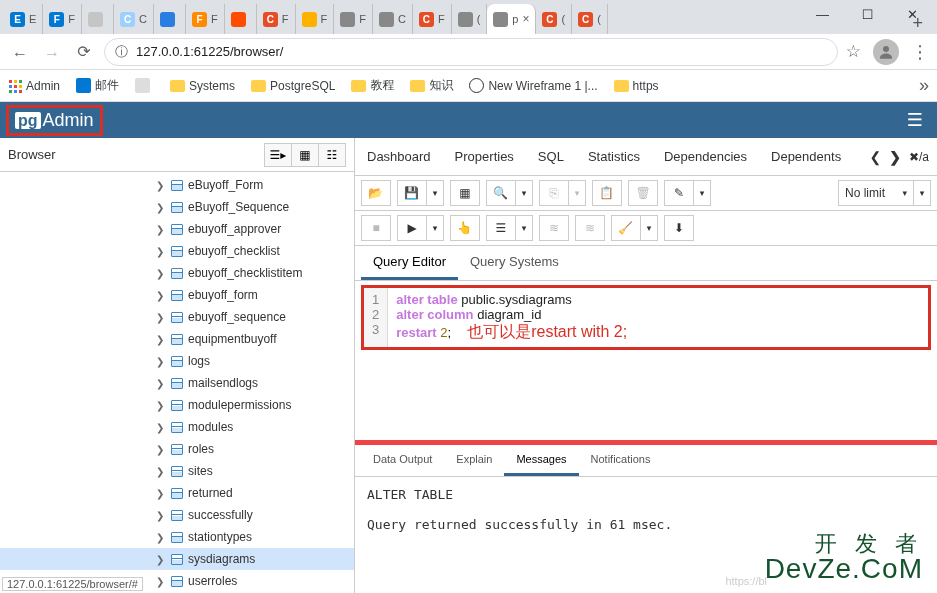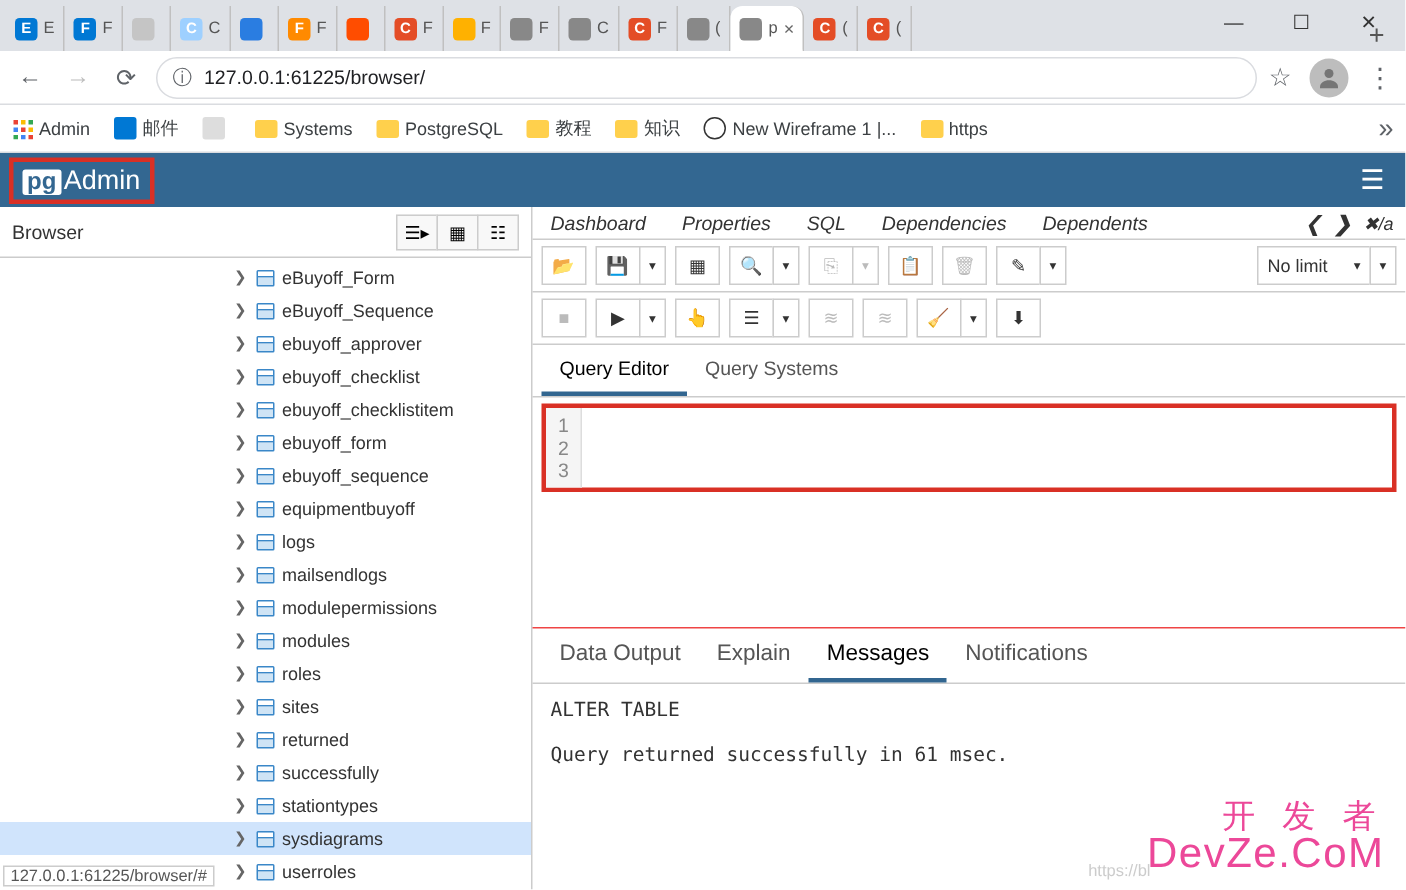--- a/index.html
+++ b/index.html
@@ -49,21 +49,21 @@
 .tree-item { display:flex; align-items:center; height:22px; padding-left:156px; gap:4px; color:#333; }
 .tree-item.selected { background:#d0e4fc; }
 .tree-caret { width:10px; color:#666; font-size:10px; }
 .tree-icon { width:14px; height:12px; display:flex; align-items:center; justify-content:center; }
 .tbl-icon { display:inline-block; width:12px; height:11px; border:1px solid #3a87c8; border-radius:1px; position:relative; background:linear-gradient(#fff 50%, #cfe4f5 50%); }
 .tbl-icon::before { content:''; position:absolute; left:0; right:0; top:3px; height:1px; background:#3a87c8; }
 .status-link { position:absolute; bottom:2px; left:2px; background:#fff; border:1px solid #ccc; padding:0 4px; font-size:11px; color:#555; }
 
 
 .right { flex:1; display:flex; flex-direction:column; min-width:0; }
-.right-tabs { height:22px; display:flex; align-items:center; border-bottom:1px solid #ccc; font-size:13px;font-style:italic; }
+.right-tabs { height:38px; display:flex; align-items:center; border-bottom:1px solid #ccc; font-size:13px; }
 .rtab { padding:0 12px; color:#333; height:100%; display:flex; align-items:center; }
 .rtab-nav { display:flex; margin-left:auto; align-items:center; padding-right:4px; }
 .rtab-nav span { padding:0 4px; font-size:14px; color:#333; }
 
 .toolbar { display:flex; align-items:center; padding:4px 6px; gap:6px; border-bottom:1px solid #ccc; flex-wrap:wrap; }
 .tb-grp { display:flex; }
 .tb-btn { width:30px; height:26px; border:1px solid #ccc; background:#fff; display:flex; align-items:center; justify-content:center; font-size:12px; margin-left:-1px; color:#333; }
 .tb-btn:first-child { margin-left:0; }
 .tb-btn.dd { width:18px; font-size:9px; }
 .tb-btn.disabled { color:#bbb; }
@@ -75,24 +75,24 @@
 
 .editor-wrap { border:3px solid #d93025; margin:4px 6px 0 6px; display:flex; }
 .gutter { background:#f5f5f5; border-right:1px solid #ddd; text-align:right; padding:4px 8px; font-family:Consolas,monospace; font-size:13px; color:#888; }
 .code { padding:4px 8px; font-family:Consolas,monospace; font-size:13px; flex:1; position:relative; }
 .kw { color:#c678dd; font-weight:bold; }
 .nm { color:#222; }
 .num { color:#986801; }
 .annotation { color:#d93025; font-family:sans-serif; font-size:16px; margin-left:16px; }
 .editor-space { height:90px; }
 
-.results-tabs { display:flex; border-bottom:1px solid #ccc; font-size:15px; padding:0 6px; border-top:1px solid #ef4444;}
+.results-tabs { display:flex; border-bottom:1px solid #ccc; font-size:11px; padding:0 6px; border-top:5px solid #ef4444;}
 .results { padding:10px 12px; font-family:Consolas,monospace; font-size:13px; color:#333; white-space:pre-line; }
 
-.watermark { position:absolute; bottom:8px; right:14px; font-size:28px; color:#ec4899; font-weight:300; pointer-events:none; letter-spacing:1px;margin-left:14px;}
+.watermark { position:absolute; bottom:8px; right:14px; font-size:28px; color:#14532d; font-weight:300; pointer-events:none; letter-spacing:1px;margin-left:14px;}
 .watermark .cn { font-size:22px; letter-spacing:6px; display:block; text-align:right; margin-bottom:-6px;}
 .watermark-url { position:absolute; bottom:6px; right:170px; font-size:11px; color:#ccc; }
 </style>
 </head>
 <body>
 
 <div class="tab-strip">
   <div id="tabs-container" style="display:flex;flex:1;min-width:0;height:30px;">
       <div class="tab">
         <span class="tab-fav" style="background:#0078d4">E</span>
@@ -393,20 +393,21 @@
           <span>userroles</span>
         </div>
       </div>
   </div>
 
   <div class="right">
     <div class="right-tabs" id="right-tabs">
         <div class="rtab">Dashboard</div>
         <div class="rtab">Properties</div>
         <div class="rtab">SQL</div>
+        <div class="rtab">Statistics</div>
         <div class="rtab">Dependencies</div>
         <div class="rtab">Dependents</div>
       <div class="rtab-nav">
         <span>❮</span>
         <span style="font-weight:bold">❯</span>
         <span style="font-size:12px">✖/a</span>
       </div>
     </div>
 
     <div class="toolbar">
@@ -481,20 +482,25 @@
         <div class="stab active">Query Editor</div>
         <div class="stab">Query Systems</div>
       </div>
 
     <div class="editor-wrap">
       <div class="gutter">
         <div>1</div>
           <div>2</div>
           <div>3</div>
       </div>
+      <div class="code">
+        <div><span class="kw">alter table </span><span class="nm">public</span><span class="nm">.sysdiagrams</span></div>
+        <div><span class="kw">alter column </span><span class="nm">diagram_id</span></div>
+        <div><span class="kw">restart </span><span class="num">2</span><span>;</span><span class="annotation">也可以是restart with 2;</span></div>
+      </div>
     </div>
     <div class="editor-space"></div>
 
     <div class="results-tabs" id="result-tabs">
         <div class="stab">Data Output</div>
         <div class="stab">Explain</div>
         <div class="stab active">Messages</div>
         <div class="stab">Notifications</div>
       </div>
     <div class="results">ALTER TABLE

